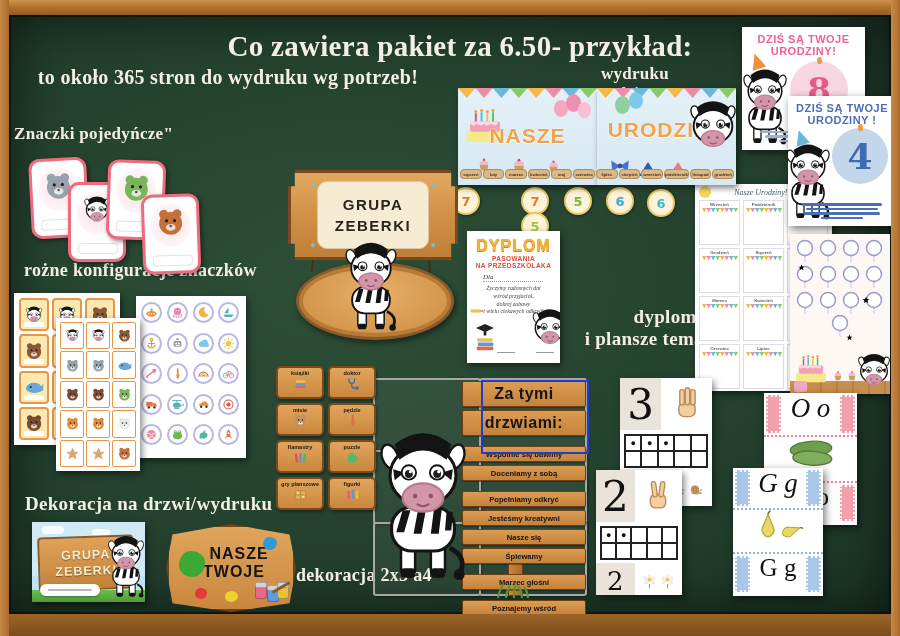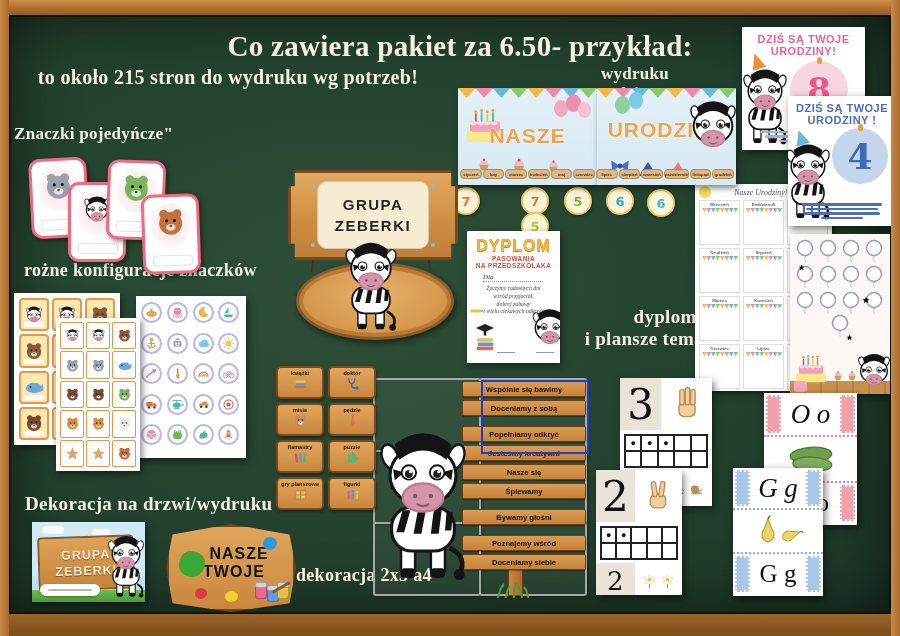--- a/index.html
+++ b/index.html
@@ -172,21 +172,21 @@
   .tcell{border:0.8px solid #222;display:flex;align-items:center;justify-content:center;
      font-size:9px;color:#111}
   .nbot{display:flex;height:36px;margin-top:3px}
   .nbot .dg{width:45%;background:#eae3d9;display:flex;align-items:center;justify-content:center;
      font-family:"DejaVu Serif",serif;font-size:26px;color:#111}
   .nbot .ob{flex:1;display:flex;align-items:center;justify-content:center;gap:3px}
   
   .lcard{position:absolute;background:#fff;box-shadow:2px 3px 8px rgba(0,0,0,.55);overflow:hidden}
   #lcO{left:764px;top:393px;width:93px;height:132px;z-index:5}
   #lcG{left:733px;top:468px;width:90px;height:128px;z-index:6}
-  .lsec{position:relative;display:flex;align-items:center;justify-content:center}
+  .lsec{position:relative;display:flex;align-items:flex-start;justify-content:center}
   .lbar{position:absolute;top:2px;bottom:2px;width:11px;border:2px dotted rgba(255,255,255,.9)}
   .lsep{height:0;border-top:2px dotted}
   .lscript{font-family:"Liberation Serif",serif;font-style:italic;font-size:27px;color:#111}
   .lprint{font-family:"Liberation Serif",serif;font-size:25px;color:#111}
 </style>
 </head>
 <body>
 
 <svg width="0" height="0" style="position:absolute" aria-hidden="true">
 <defs>
@@ -479,21 +479,21 @@
         <path d="M10 6 L2 1 L3 11Z" fill="#4a6fd0"></path>
         <path d="M10 6 L18 1 L17 11Z" fill="#4a6fd0"></path>
         <circle cx="10" cy="6" r="2.2" fill="#33519e"></circle>
       </symbol>
 </defs>
 </svg>
 
 <div id="board" class="abs ni"></div>
 
 <div id="title" class="abs chalk">Co zawiera pakiet za 6.50- przykład:</div>
-<div id="subtitle" class="abs chalk">to około 215 stron do wydruku wg potrzeb!</div>
+<div id="subtitle" class="abs chalk">to około 365 stron do wydruku wg potrzeb!</div>
 <div id="lbl-bpack" class="abs chalk">wydruku urodzinowy</div>
 <div id="lbl-single" class="abs chalk">Znaczki pojedyńcze"</div>
 <div id="lbl-configs" class="abs chalk">rożne konfiguracje znaczków</div>
 <div id="lbl-dypl1" class="abs chalk">dyplomy</div>
 <div id="lbl-dypl2" class="abs chalk">i plansze tematyczne</div>
 <div id="lbl-door" class="abs chalk">Dekoracja na drzwi/wydruku</div>
 <div id="lbl-dek23" class="abs chalk">dekoracja 2x3 a4</div>
 
 <div id="sbadges">
 
@@ -1198,35 +1198,37 @@
 
 <div class="page abs" style="left:373px;top:378px"></div>
 <div class="page abs" style="left:479px;top:378px"></div>
 <div class="page abs" style="left:373px;top:450px"></div>
 <div class="page abs" style="left:479px;top:450px"></div>
 <div class="page abs" style="left:373px;top:522px"></div>
 <div class="page abs" style="left:479px;top:522px"></div>
 <div id="bluebox" class="abs"></div>
 <div id="planks" class="abs">
 
-
+    <div class="plank" data-v="big">Za tymi</div>
+
+    <div class="plank" data-v="big gap">drzwiami:</div>
 
     <div class="plank" data-v="">Wspólnie się bawimy</div>
 
     <div class="plank" data-v="gap">Doceniamy z sobą</div>
 
     <div class="plank" data-v="">Popełniamy odkryć</div>
 
     <div class="plank" data-v="">Jesteśmy kreatywni</div>
 
     <div class="plank" data-v="">Nasze się</div>
 
     <div class="plank" data-v="gap">Śpiewamy</div>
 
-    <div class="plank" data-v="gap">Bywamy głośni</div>
+    <div class="plank" data-v="gap">Marzec głośni</div>
 
     <div class="plank" data-v="">Poznajemy wśród</div>
 
     <div class="plank" data-v="">Doceniamy siebie</div>
   </div>
 <div id="post" class="abs"></div>
 <svg class="abs" style="left:492px;top:582px;z-index:5" width="44" height="16">
     <use href="#i-grass"></use>
   </svg>
 <svg class="abs" style="left:368px;top:418px;z-index:7" width="110" height="178">

